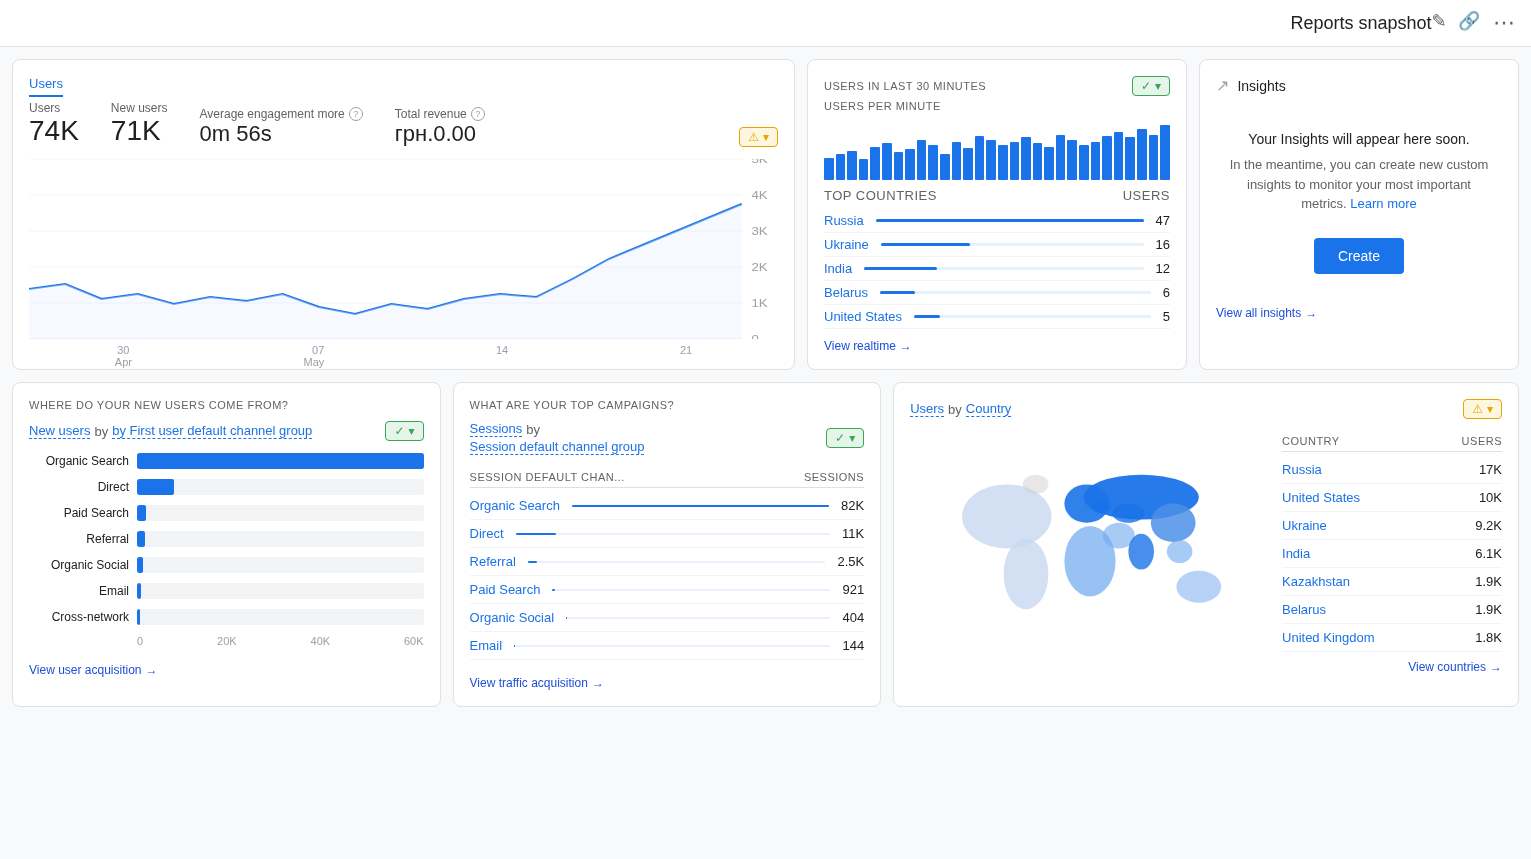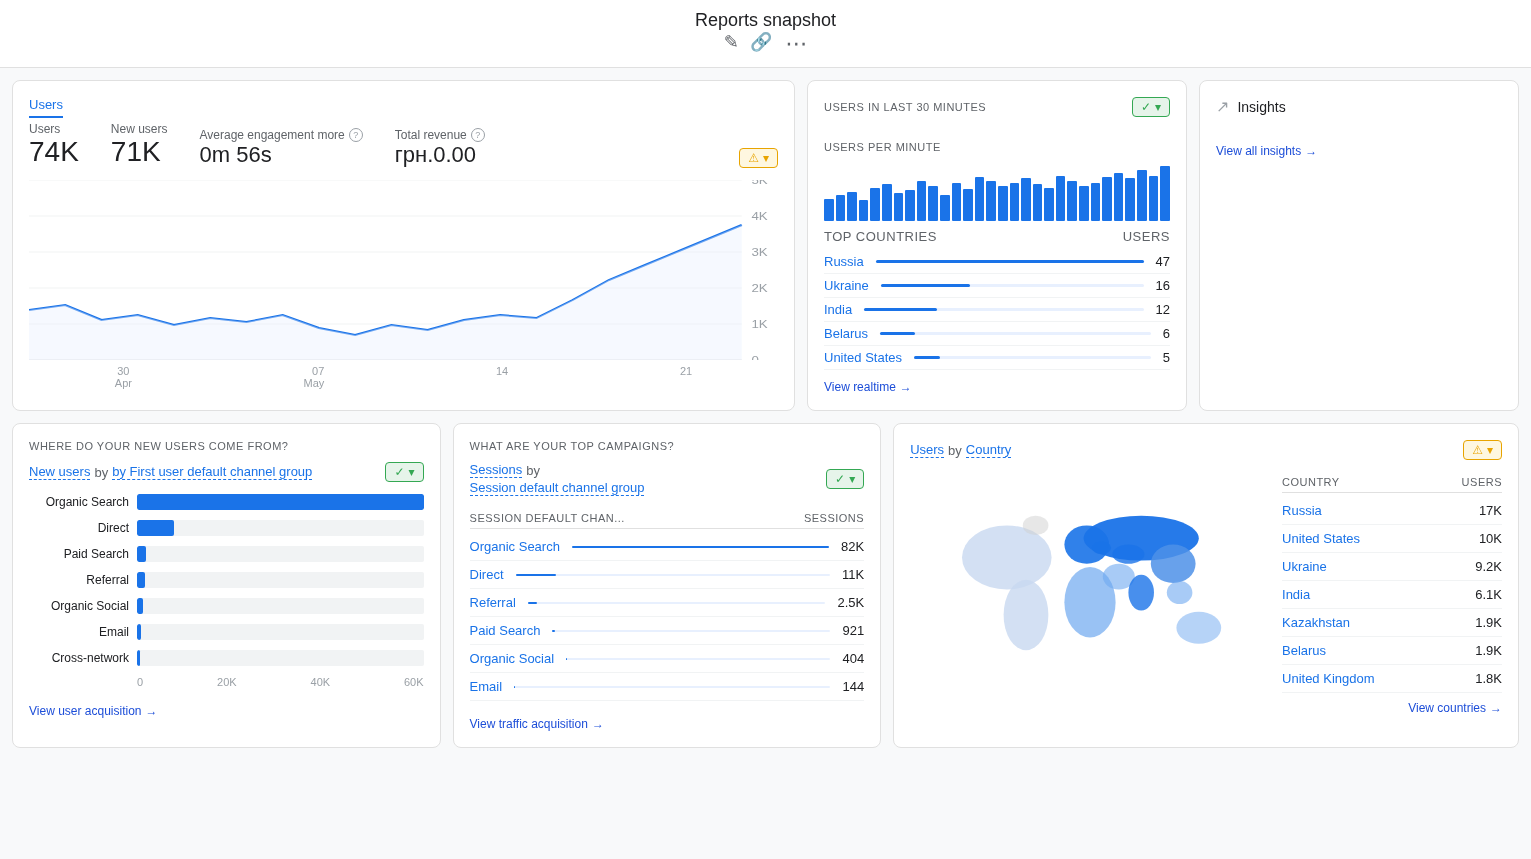--- a/index.html
+++ b/index.html
@@ -1,18 +1,18 @@
 <!DOCTYPE html>
 <html><head>
   <meta charset="utf-8">
   <style>
     * { box-sizing: border-box; margin: 0; padding: 0; }
     body { font-family: 'Google Sans', Arial, sans-serif; background: #f8f9fa; color: #202124; font-size: 13px; }
     
-    .header { padding: 10px 16px; background: #fff; border-bottom: 1px solid #e0e0e0; display: flex; align-items: center; justify-content: flex-end; flex-direction: column; }
+    .header { padding: 10px 16px; background: #fff; border-bottom: 1px solid #e0e0e0; display: flex; align-items: center; justify-content: flex-end; }
     .header-title { font-size: 18px; font-weight: 400; color: #202124; }
     .header-icons { display: flex; gap: 12px; }
     .header-icon { color: #5f6368; font-size: 18px; cursor: pointer; }
 
     .main { padding: 12px; display: flex; flex-direction: column; gap: 12px; }
 
     .top-row { display: flex; gap: 12px; }
     .card { background: #fff; border-radius: 8px; border: 1px solid #e0e0e0; padding: 16px; }
     
     .card-main-stats { flex: 1; min-width: 0; }
@@ -27,21 +27,21 @@
     .stat-item { }
     .stat-label { font-size: 12px; color: #5f6368; display: flex; align-items: center; gap: 4px; }
     .stat-value { font-size: 28px; font-weight: 400; color: #202124; }
     .stat-value-med { font-size: 22px; font-weight: 400; }
     .info-icon { width: 14px; height: 14px; border-radius: 50%; border: 1px solid #9aa0a6; display: inline-flex; align-items: center; justify-content: center; font-size: 9px; color: #9aa0a6; }
     .warning-badge { background: #fef7e0; border: 1px solid #e8a400; border-radius: 4px; padding: 2px 8px; font-size: 12px; color: #e8a400; display: flex; align-items: center; gap: 4px; cursor: pointer; }
     
     .line-chart-area { position: relative; height: 180px; margin-top: 8px; }
     
     
-    .realtime-header { display: flex; justify-content: space-between; align-items: center; margin-bottom: 24px; }
+    .realtime-header { display: flex; justify-content: space-between; align-items: center; margin-bottom: 4px; }
     .realtime-label { font-size: 11px; color: #5f6368; letter-spacing: 0.5px; text-transform: uppercase; }
     .realtime-number { font-size: 48px; font-weight: 300; color: #202124; margin-bottom: 4px; }
     .bar-chart-mini { height: 60px; display: flex; align-items: flex-end; gap: 2px; margin: 8px 0; }
     .bar-mini { background: #1a73e8; border-radius: 1px; flex: 1; }
     
     .top-countries { margin-top: 8px; }
     .top-countries-header { display: flex; justify-content: space-between; font-size: 13px; color: #5f6368; text-transform: uppercase; letter-spacing: 0.5px; margin-bottom: 6px; }
     .country-row { display: flex; align-items: center; justify-content: space-between; padding: 4px 0; border-bottom: 1px solid #f1f3f4; font-size: 13px; }
     .country-name { color: #1a73e8; cursor: pointer; }
     .country-bar-wrap { flex: 1; margin: 0 12px; height: 3px; background: #e8f0fe; border-radius: 2px; }
@@ -269,20 +269,28 @@
         <span>View realtime</span>
         <span>→</span>
       </div>
     </div>
 
     <div class="card card-insights">
       <div class="insights-header">
         <span style="color:#9aa0a6; font-size:16px;">↗</span>
         <span style="font-size:14px;">Insights</span>
       </div>
+      <div class="insights-body">
+        <p>Your Insights will appear here soon.</p>
+        <p class="sub-text">
+          <span>In the meantime, you can create new custom insights to monitor your most important metrics.</span>
+          <span class="learn-link">Learn more</span>
+        </p>
+        <button class="create-btn">Create</button>
+      </div>
       <div class="view-link" style="margin-top:auto; padding-top:12px;">
         <span>View all insights</span>
         <span>→</span>
       </div>
     </div>
 
   </div>
 
   <div class="bottom-row">
 

